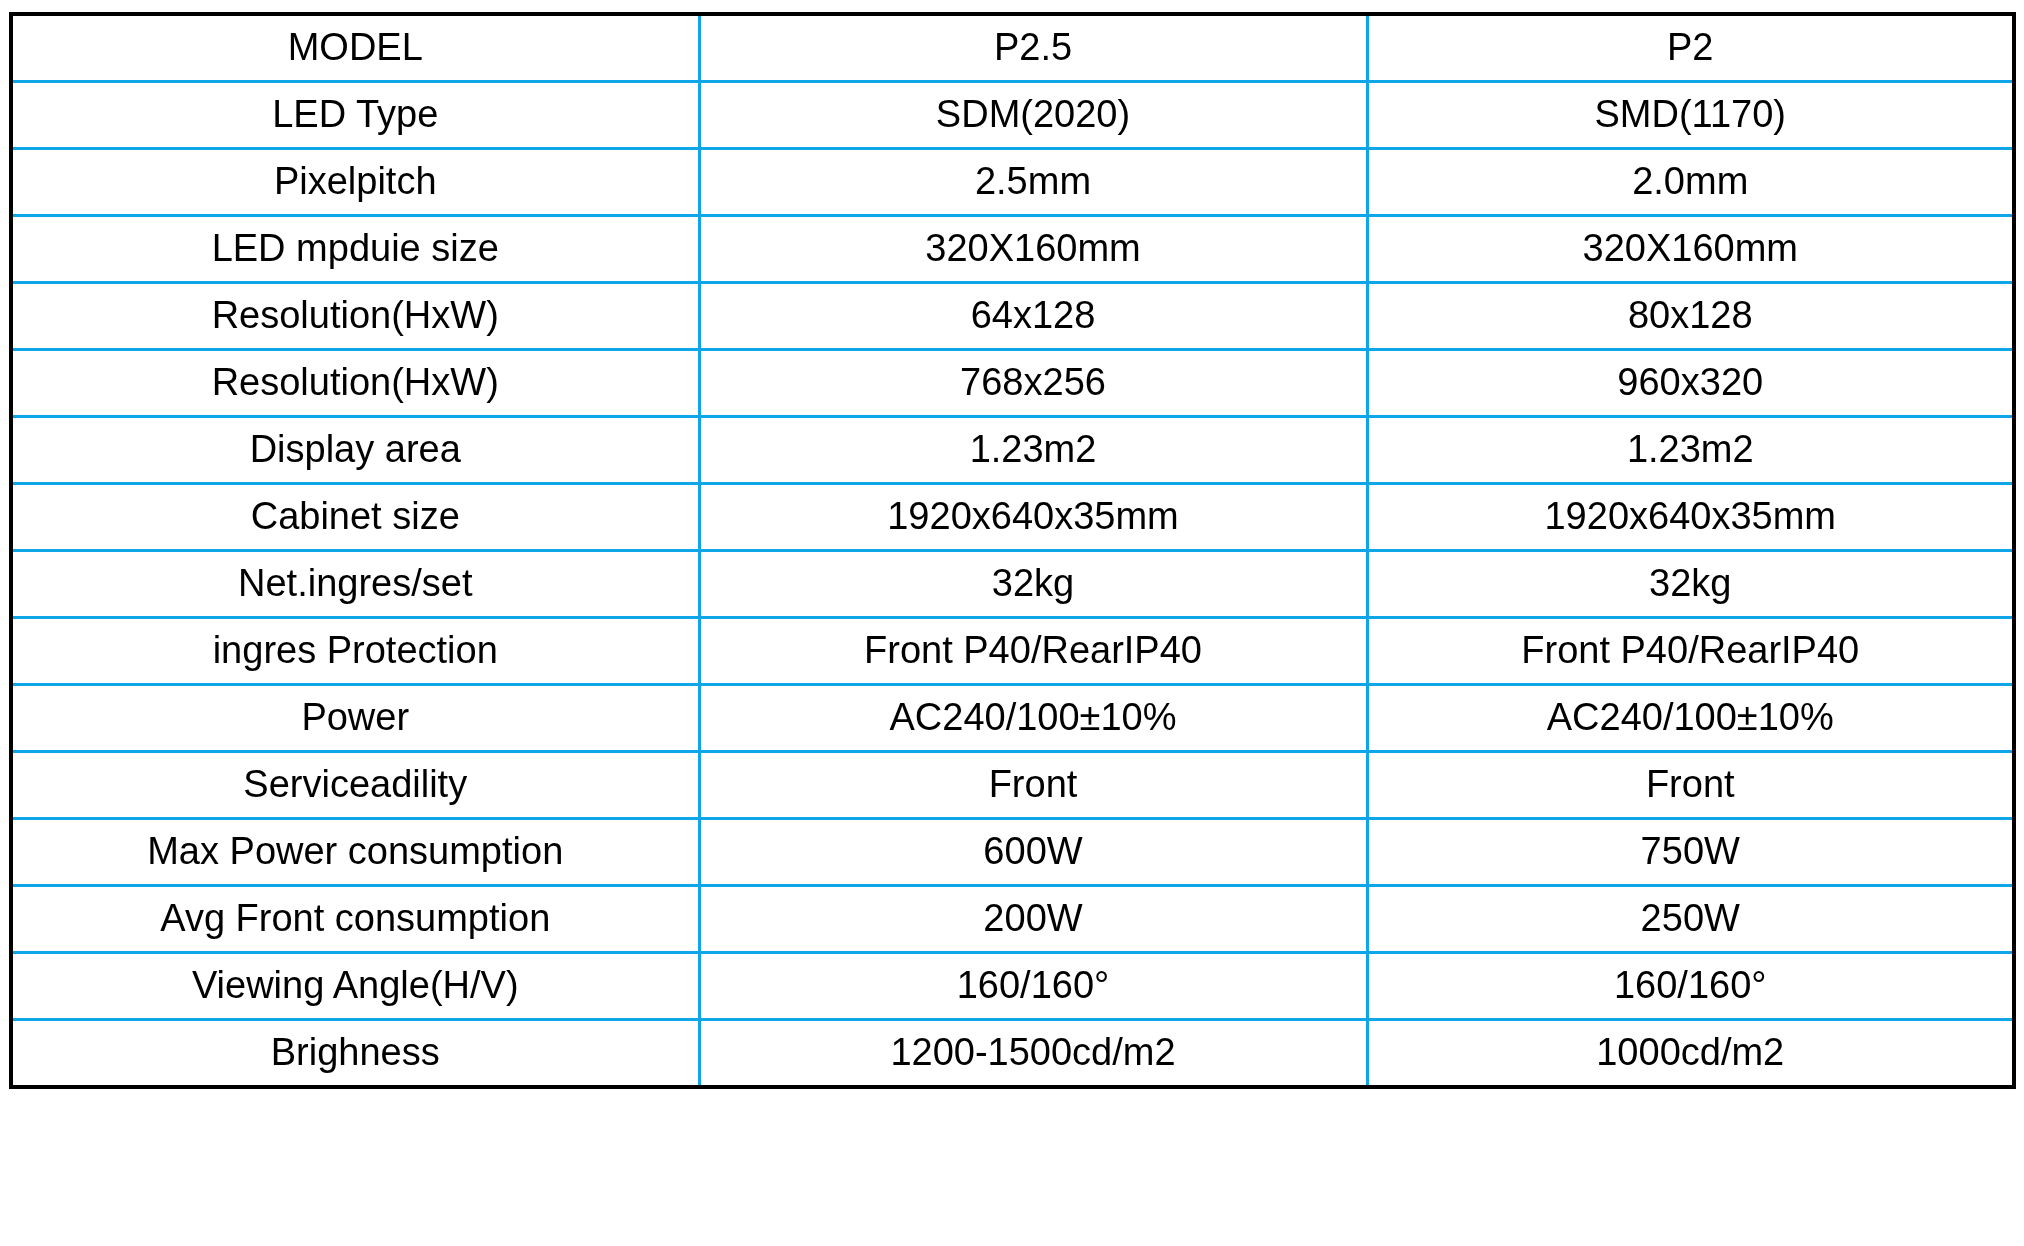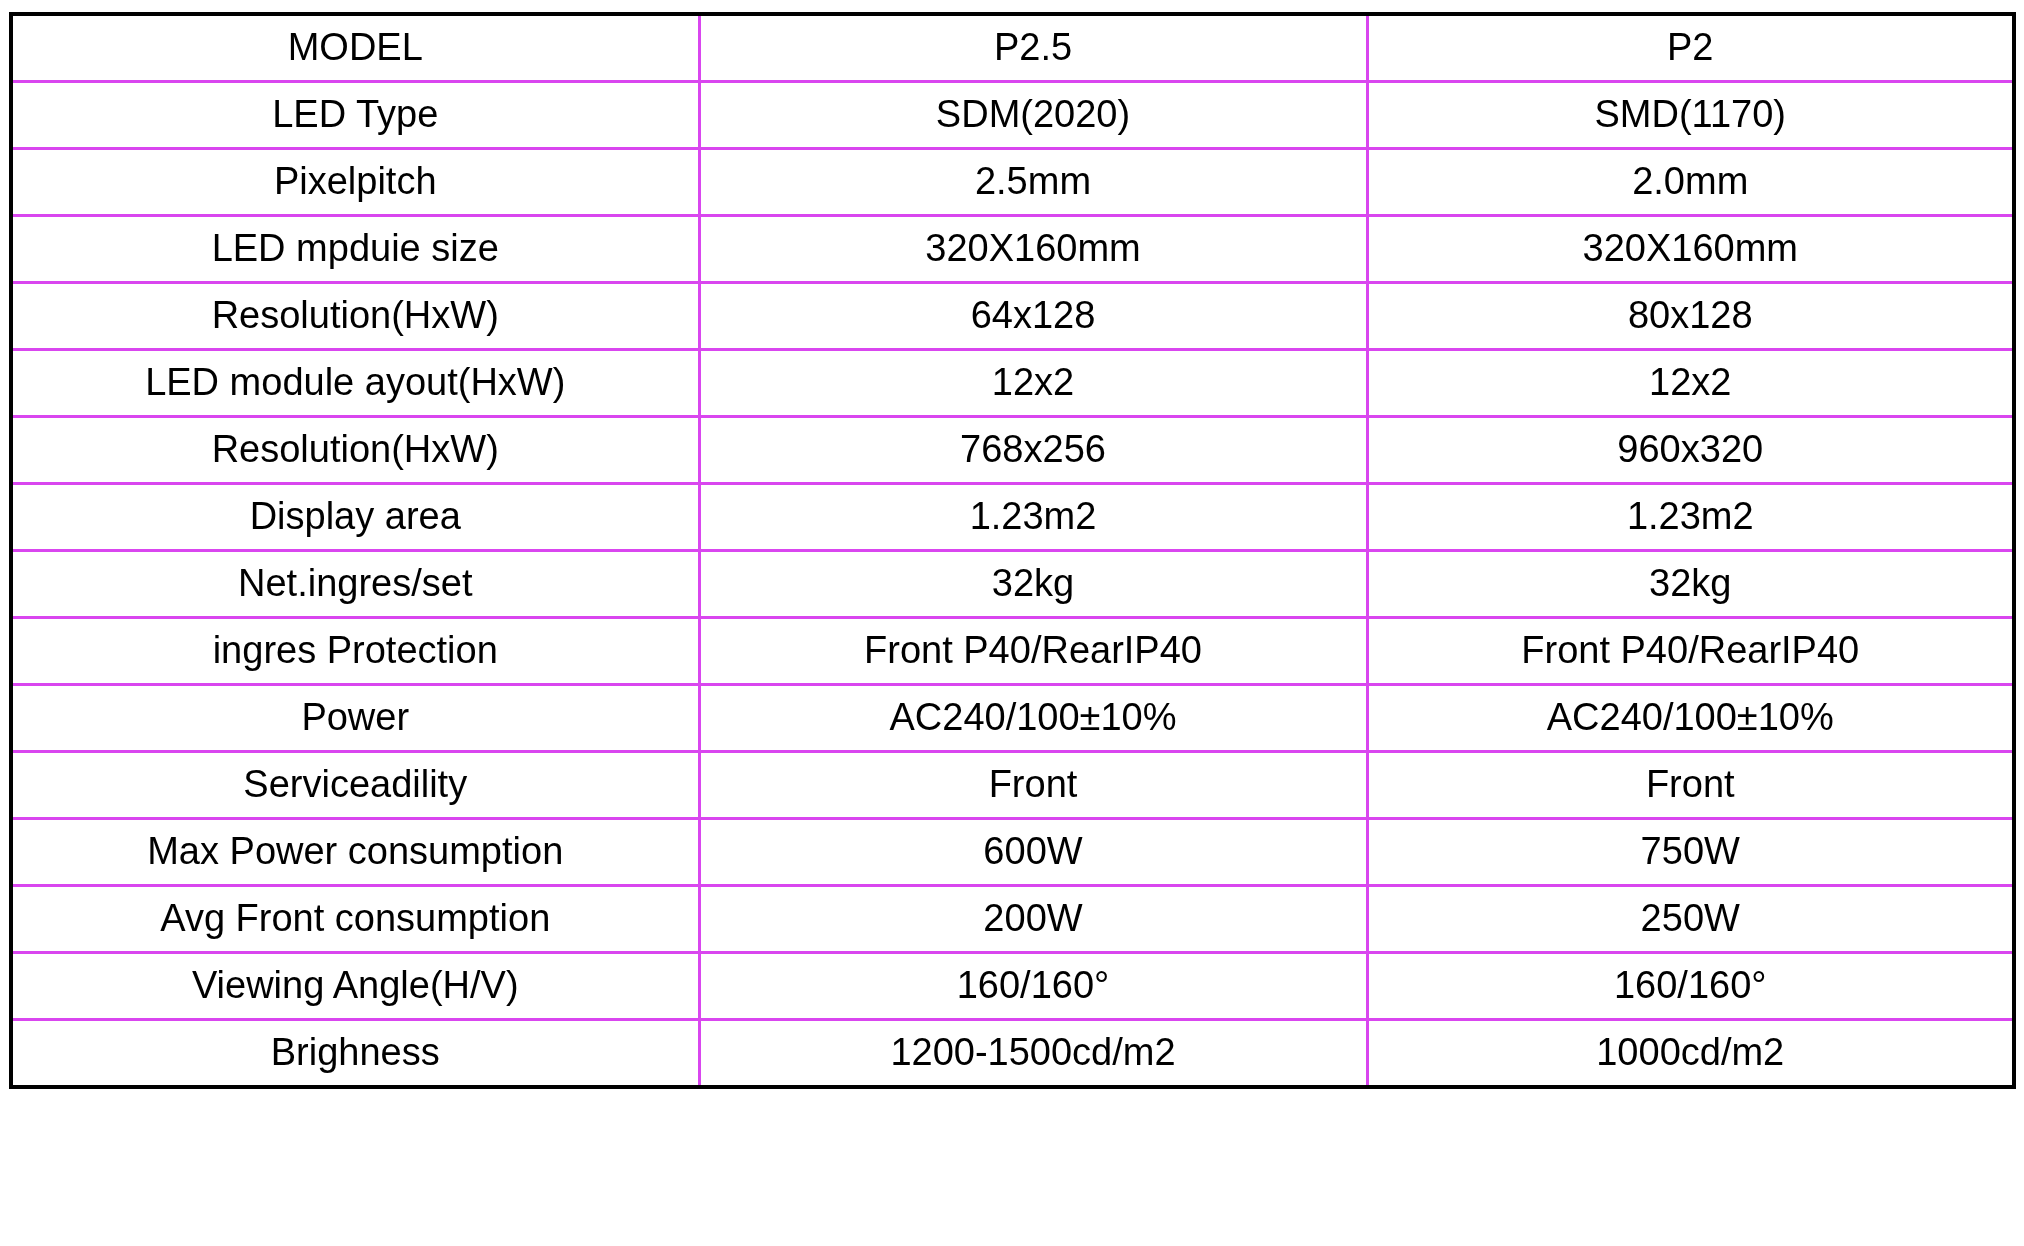--- a/index.html
+++ b/index.html
@@ -18,21 +18,21 @@
     table-layout: fixed;
     margin: 12px 0 0 9px;
     width: 2003px;
     border: 4px solid #000000;
   }
   .spec-table col.c-label { width: 688px; }
   .spec-table col.c-p25   { width: 668px; }
   .spec-table col.c-p2    { width: 647px; }
   .spec-table th,
   .spec-table td {
-    border: 3px solid #d946ef;
+    border: 3px solid #0ea5e9;
     padding: 0;
     height: 64px;
     text-align: center;
     vertical-align: middle;
     font-size: 38px;
     font-weight: 400;
     line-height: 1.25;
     color: #000000;
     white-space: pre-line;
     overflow: hidden;
@@ -72,33 +72,33 @@
       <td>LED mpduie size</td>
       <td>320X160mm</td>
       <td>320X160mm</td>
     </tr>
     <tr>
       <td>Resolution(HxW)</td>
       <td>64x128</td>
       <td>80x128</td>
     </tr>
     <tr>
-      <td>LED module ayout(HxW)</td>
-      <td>12x2</td>
-      <td>12x2</td>
-    </tr>
-    <tr>
       <td>Resolution(HxW)</td>
       <td>768x256</td>
       <td>960x320</td>
     </tr>
     <tr>
       <td>Display area</td>
       <td>1.23m2</td>
       <td>1.23m2</td>
+    </tr>
+    <tr>
+      <td>Cabinet size</td>
+      <td>1920x640x35mm</td>
+      <td>1920x640x35mm</td>
     </tr>
     <tr>
       <td>Net.ingres/set</td>
       <td>32kg</td>
       <td>32kg</td>
     </tr>
     <tr>
       <td>ingres Protection</td>
       <td>Front P40/RearIP40</td>
       <td>Front P40/RearIP40</td>

